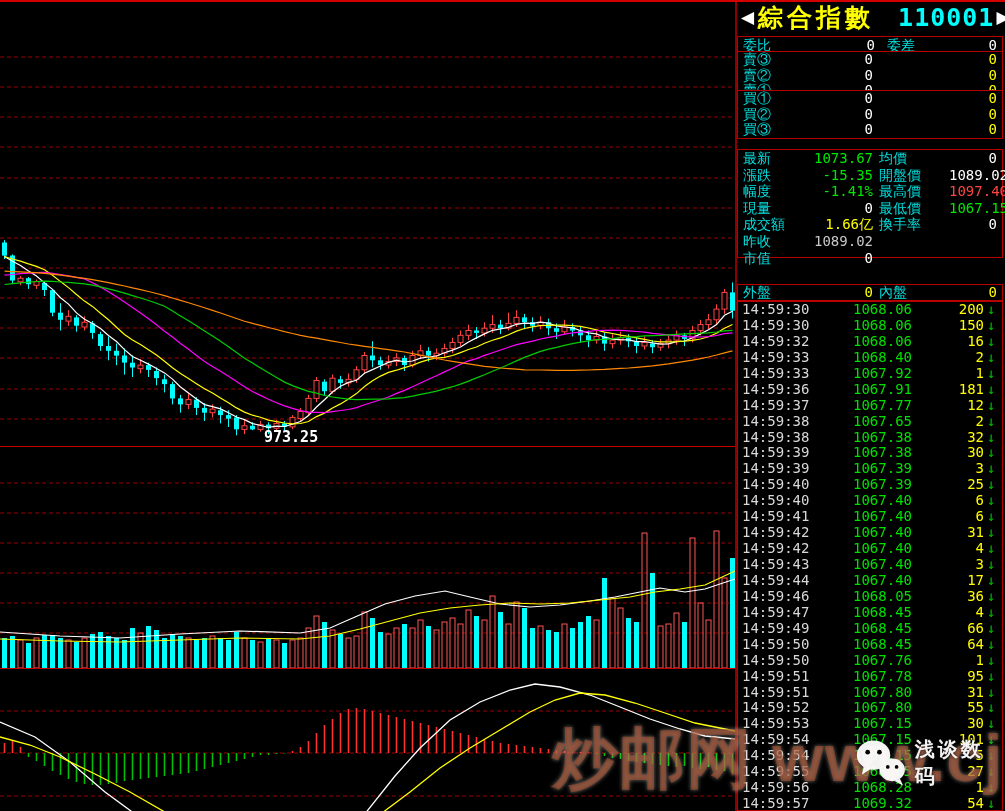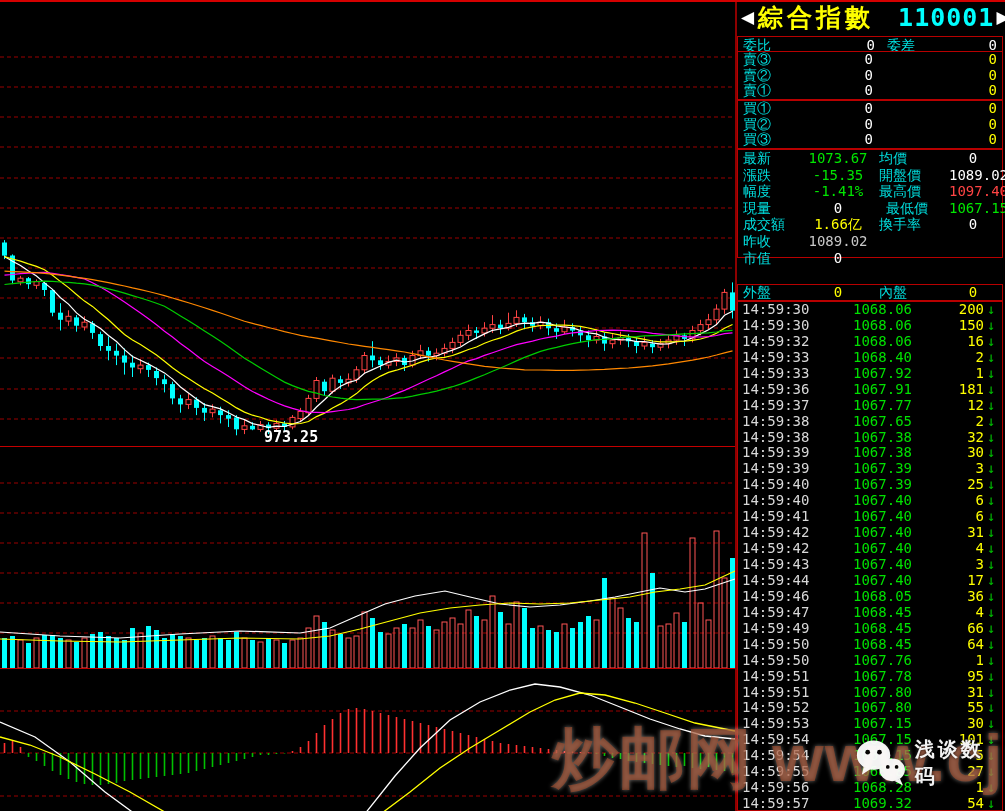--- a/index.html
+++ b/index.html
@@ -15,21 +15,21 @@
   .hdr-arrow{color:#fff;font-size:17px;cursor:pointer;padding:0 2px;font-family:"DejaVu Sans",sans-serif}
   .hdr-title{color:#ffff00;font-weight:bold;font-size:25px;letter-spacing:4px;margin-left:2px;white-space:nowrap}
   .hdr-code{color:#00ffff;font-weight:bold;font-size:25px;margin-left:24px;letter-spacing:1px}
   .hdr-right{margin-left:auto}
   .lbl{color:#00dede}
   .ob-head{display:grid;grid-template-columns:56px 76px 64px 1fr;height:16px;line-height:16px;font-size:14px;padding:0 5px}
   .ob-row{display:grid;grid-template-columns:56px 74px 1fr;height:15.6px;line-height:15.6px;font-size:14px;padding:0 5px}
   .ob-row .v{text-align:right}
   .white{color:#fff}.yellow{color:#ffff00}
   .q-row{display:grid;grid-template-columns:60px 70px 76px 1fr;height:16.6px;line-height:16.6px;font-size:14px;padding:0 5px}
-  .q-row .qv{text-align:center}
+  .q-row .qv{text-align:right}
   .t-row{display:grid;grid-template-columns:80px 90px 72px 1fr;height:15.95px;line-height:15.95px;font-size:14px;padding:0 4px}
   .t-row .tt{color:#d8d8d8}
   .t-row .tp{color:#00e000;text-align:right}
   .t-row .tv{color:#ffff00;text-align:right}
   .t-row .ta{color:#00c000;text-align:center}
   
   #wm-site{position:absolute;left:552px;top:714px;z-index:40;font-size:66px;font-weight:bold;white-space:nowrap;
            color:rgba(158,76,46,0.66);text-shadow:0 0 4px rgba(255,244,235,0.45);letter-spacing:1px;
            font-family:"Liberation Sans",sans-serif;pointer-events:none}
   #wm-badge{position:absolute;left:852px;top:736px;z-index:41;display:flex;align-items:center;pointer-events:none}
@@ -493,21 +493,21 @@
         <span class="lbl">賣②</span>
         <span class="v white">0</span>
         <span class="v yellow">0</span>
       </div>
       <div class="ob-row">
         <span class="lbl">賣①</span>
         <span class="v white">0</span>
         <span class="v yellow">0</span>
       </div>
     </div>
-  <div class="pbox" style="top:98px;height:49px" id="buy-box">
+  <div class="pbox" style="top:88px;height:49px" id="buy-box">
       <div class="ob-row">
         <span class="lbl">買①</span>
         <span class="v white">0</span>
         <span class="v yellow">0</span>
       </div>
       <div class="ob-row">
         <span class="lbl">買②</span>
         <span class="v white">0</span>
         <span class="v yellow">0</span>
       </div>
@@ -532,21 +532,21 @@
       </div>
       <div class="q-row">
         <span class="lbl">幅度</span>
         <span class="qv" style="color:#00e600">-1.41%</span>
         <span class="lbl" style="padding-left:6px">最高價</span>
         <span class="qv" style="color:#ff4444">1097.40</span>
       </div>
       <div class="q-row">
         <span class="lbl">現量</span>
         <span class="qv" style="color:#ffffff">0</span>
-        <span class="lbl" style="padding-left:13px">最低價</span>
+        <span class="lbl" style="padding-left:6px">最低價</span>
         <span class="qv" style="color:#00e600">1067.15</span>
       </div>
       <div class="q-row">
         <span class="lbl">成交額</span>
         <span class="qv" style="color:#ffff00">1.66亿</span>
         <span class="lbl" style="padding-left:6px">換手率</span>
         <span class="qv" style="color:#ffffff">0</span>
       </div>
       <div class="q-row">
         <span class="lbl">昨收</span>

